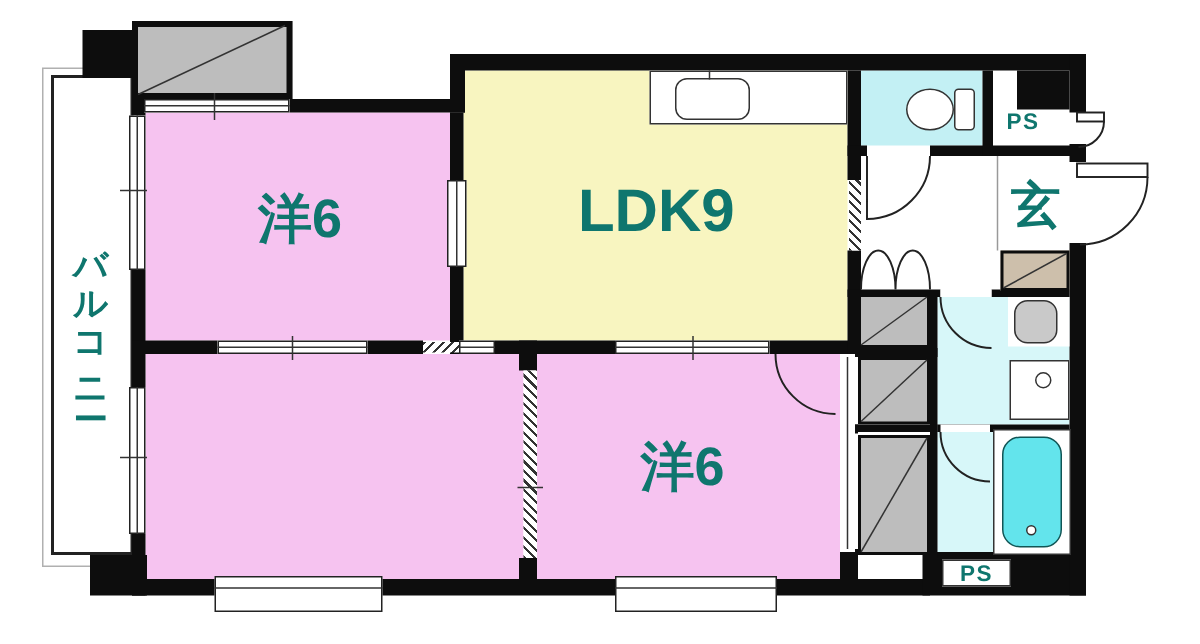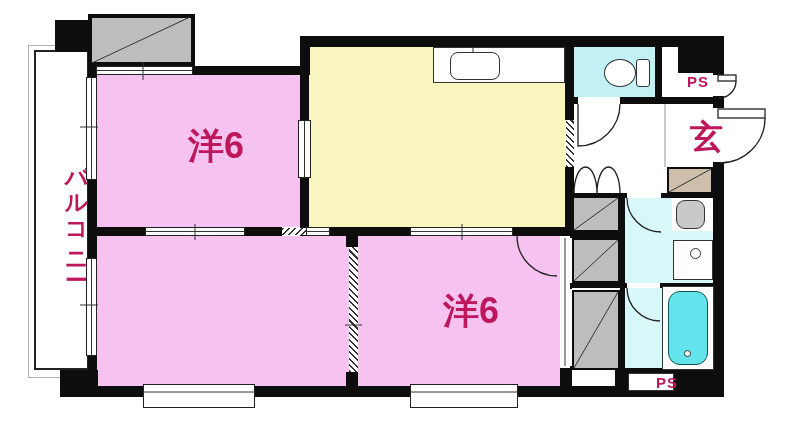--- a/index.html
+++ b/index.html
@@ -6,21 +6,21 @@
   .plan{position:relative;width:800px;height:429px;background:#fff;overflow:hidden;
         font-family:"Liberation Sans","DejaVu Sans",sans-serif;color:#111;}
   .abs{position:absolute;}
   .wall{position:absolute;background:var(--wall,#0d0d0d);}
   .room{position:absolute;}
   .win{position:absolute;background:#fff;border:1px solid #222;box-sizing:border-box;}
   .hatch-v{position:absolute;background:repeating-linear-gradient(45deg,#333 0 1.5px,#fff 1.5px 4.5px);}
   .hatch-h{position:absolute;background:repeating-linear-gradient(135deg,#333 0 1.5px,#fff 1.5px 4.5px);}
   .graybox{position:absolute;background:var(--gray,#bdbdbd);border:2px solid #0d0d0d;box-sizing:border-box;}
   .label{position:absolute;display:flex;align-items:center;justify-content:center;
-         font-weight:bold;color:#be185d;white-space:nowrap;margin-left:16px;}
+         font-weight:bold;color:#0f766e;white-space:nowrap;}
   .fixture{position:absolute;background:#fff;border:1.5px solid #333;box-sizing:border-box;}
   svg.overlay{position:absolute;left:0;top:0;pointer-events:none;}
 </style>
 </head>
 <body>
 
 <div class="plan">
 
   <div class="abs" style="left:28px;top:45px;width:64px;height:331px;border:1px solid #b0b0b0;"></div>
   <div class="abs" style="left:34px;top:50px;width:55px;height:320px;background:#fff;border:2px solid #222;box-sizing:border-box;"></div>
@@ -145,18 +145,19 @@
       <line x1="80" y1="305" x2="98" y2="305"></line>
       <line x1="195" y1="224" x2="195" y2="240"></line>
       <line x1="462" y1="224" x2="462" y2="240"></line>
       <line x1="345" y1="325" x2="362" y2="325"></line>
       <line x1="473" y1="47" x2="473" y2="53"></line>
       <line x1="665" y1="104" x2="665" y2="167" stroke="#999"></line>
     </g>
   </svg>
 
   <div class="label" style="left:98px;top:122px;width:204px;height:48px;font-size:36px;">洋6</div>
+  <div class="label" style="left:330px;top:115px;width:215px;height:52px;font-size:40px;">LDK9</div>
   <div class="label" style="left:350px;top:286px;width:210px;height:50px;font-size:36px;">洋6</div>
   <div class="label" style="left:668px;top:112px;width:45px;height:50px;font-size:33px;">玄</div>
   <div class="label" style="left:656px;top:71px;width:52px;height:20px;font-size:15px;letter-spacing:1px;">PS</div>
   <div class="label" style="left:628px;top:373px;width:46px;height:18px;font-size:15px;letter-spacing:1px;">PS</div>
 
 </div>
 
 </body></html>

